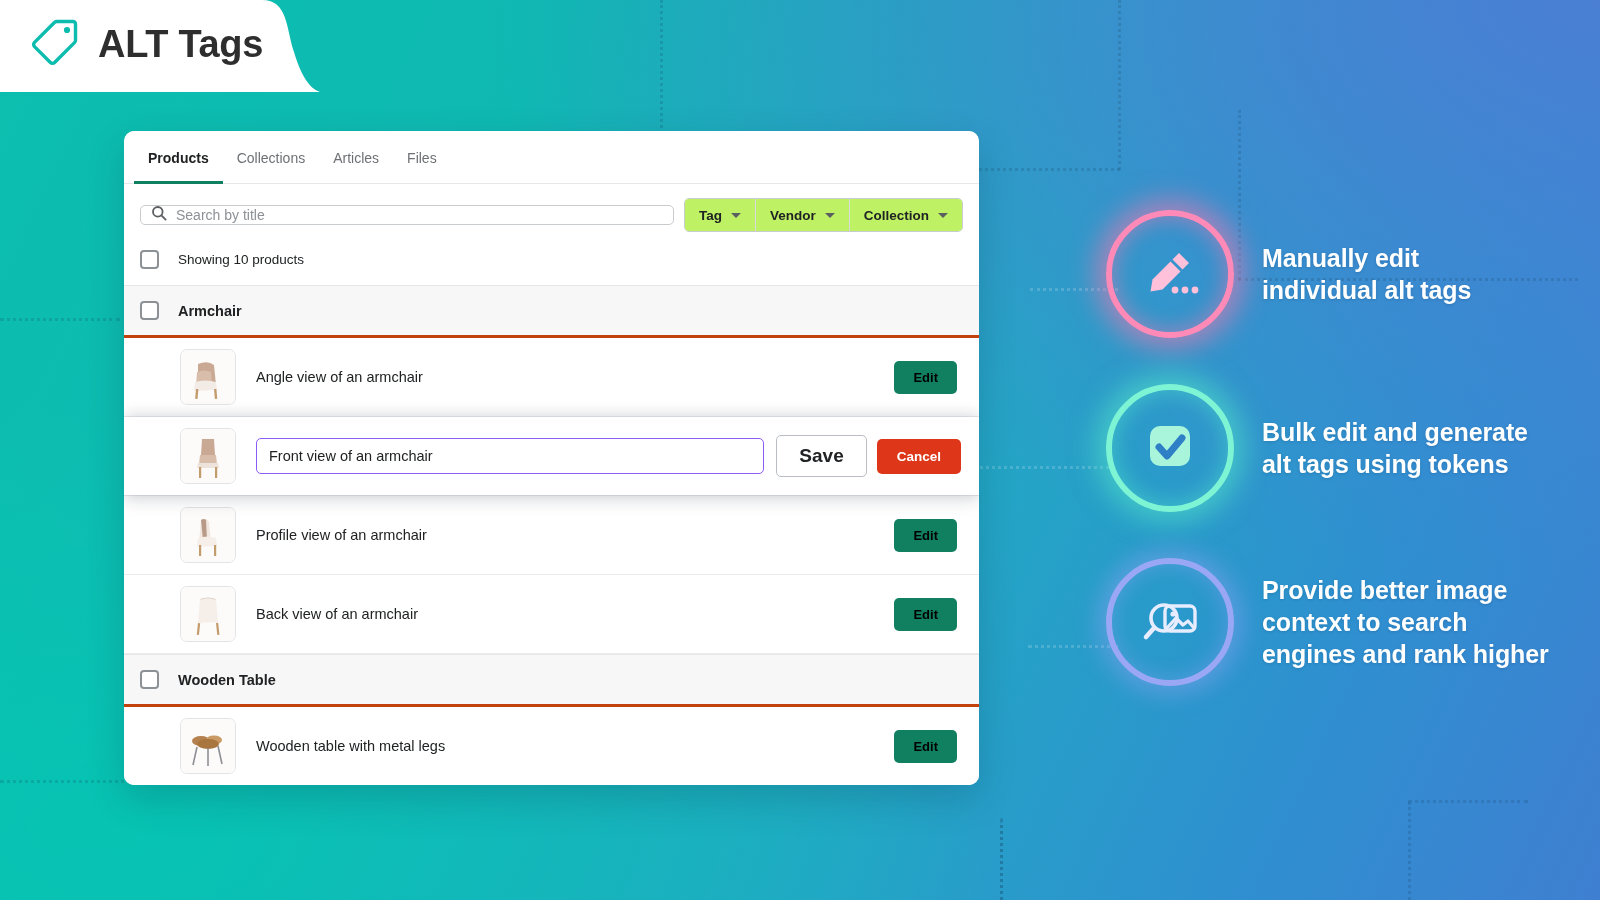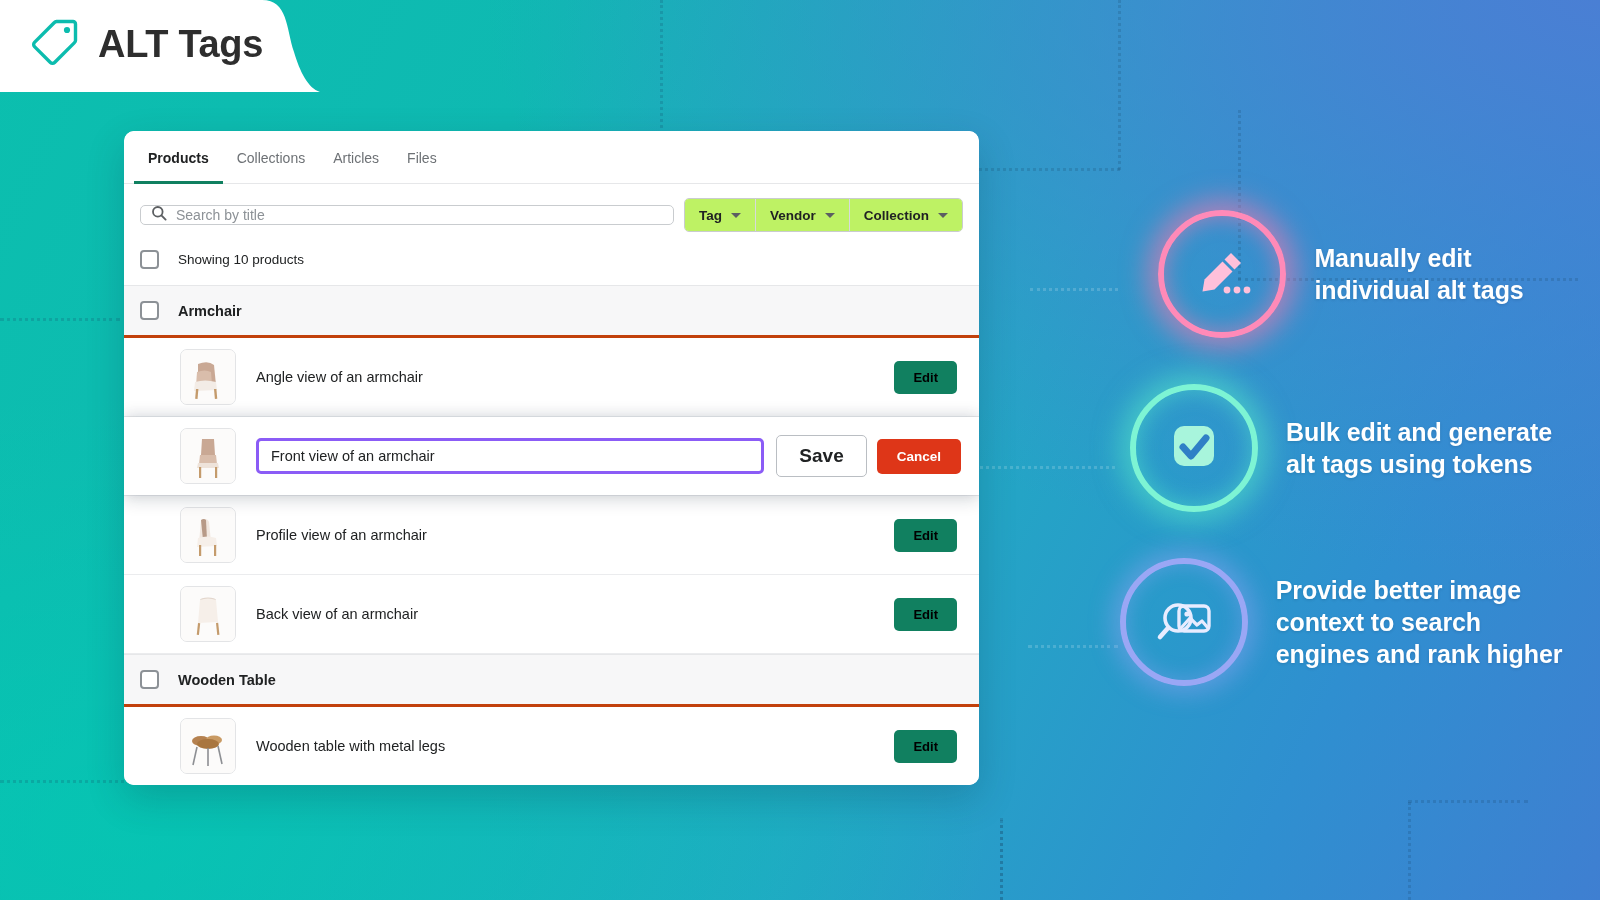--- a/index.html
+++ b/index.html
@@ -112,38 +112,38 @@
     border: 0; border-radius: 5px; padding: 9px 19px; cursor: pointer;
     font-family: "Liberation Sans", sans-serif;
   }
 
   
   .row.editing {
     background: #fff; box-shadow: 0 5px 16px rgba(10,30,50,.16), 0 -4px 14px rgba(10,30,50,.09);
     z-index: 3; border-bottom: 0; padding-right: 18px;
   }
   .alt-input {
-    flex: 1; margin-left: 20px; height: 36px; border: 3px solid #8b5cf6; border-radius: 5px;
+    flex: 1; margin-left: 20px; height: 36px; border: 1px solid #8b5cf6; border-radius: 5px;
     padding: 0 12px; font-size: 14.5px; color: #202223; outline: 0;
     font-family: "Liberation Sans", sans-serif; background: #fff;
   }
   .btn-save {
     background: #fff; color: #202223; font-size: 19px; font-weight: 700;
     border: 1px solid #babec3; border-radius: 5px; padding: 9px 22px; margin-left: 12px; cursor: pointer;
     font-family: "Liberation Sans", sans-serif;
   }
   .btn-cancel {
     background: #de3618; color: #fff; font-size: 13.5px; font-weight: 700;
     border: 0; border-radius: 5px; padding: 10px 20px; margin-left: 10px; cursor: pointer;
     font-family: "Liberation Sans", sans-serif;
   }
 
   
   .features { position: absolute; left: 1106px; top: 210px; width: 470px; z-index: 5; }
-  .feature { display: flex; align-items: center; margin-bottom: 46px; justify-content: center; }
+  .feature { display: flex; align-items: center; margin-bottom: 46px; }
   .feat-circle {
     width: 128px; height: 128px; border-radius: 50%; flex: none;
     display: flex; align-items: center; justify-content: center; position: relative;
   }
   .feat-circle .ring {
     position: absolute; inset: 0; border-radius: 50%; border: 6px solid #fff;
   }
   .feat-text {
     color: #fff; font-size: 25px; font-weight: 700; line-height: 1.28; margin-left: 28px;
     letter-spacing: -.1px; text-shadow: 0 1px 3px rgba(0,40,70,.18);

